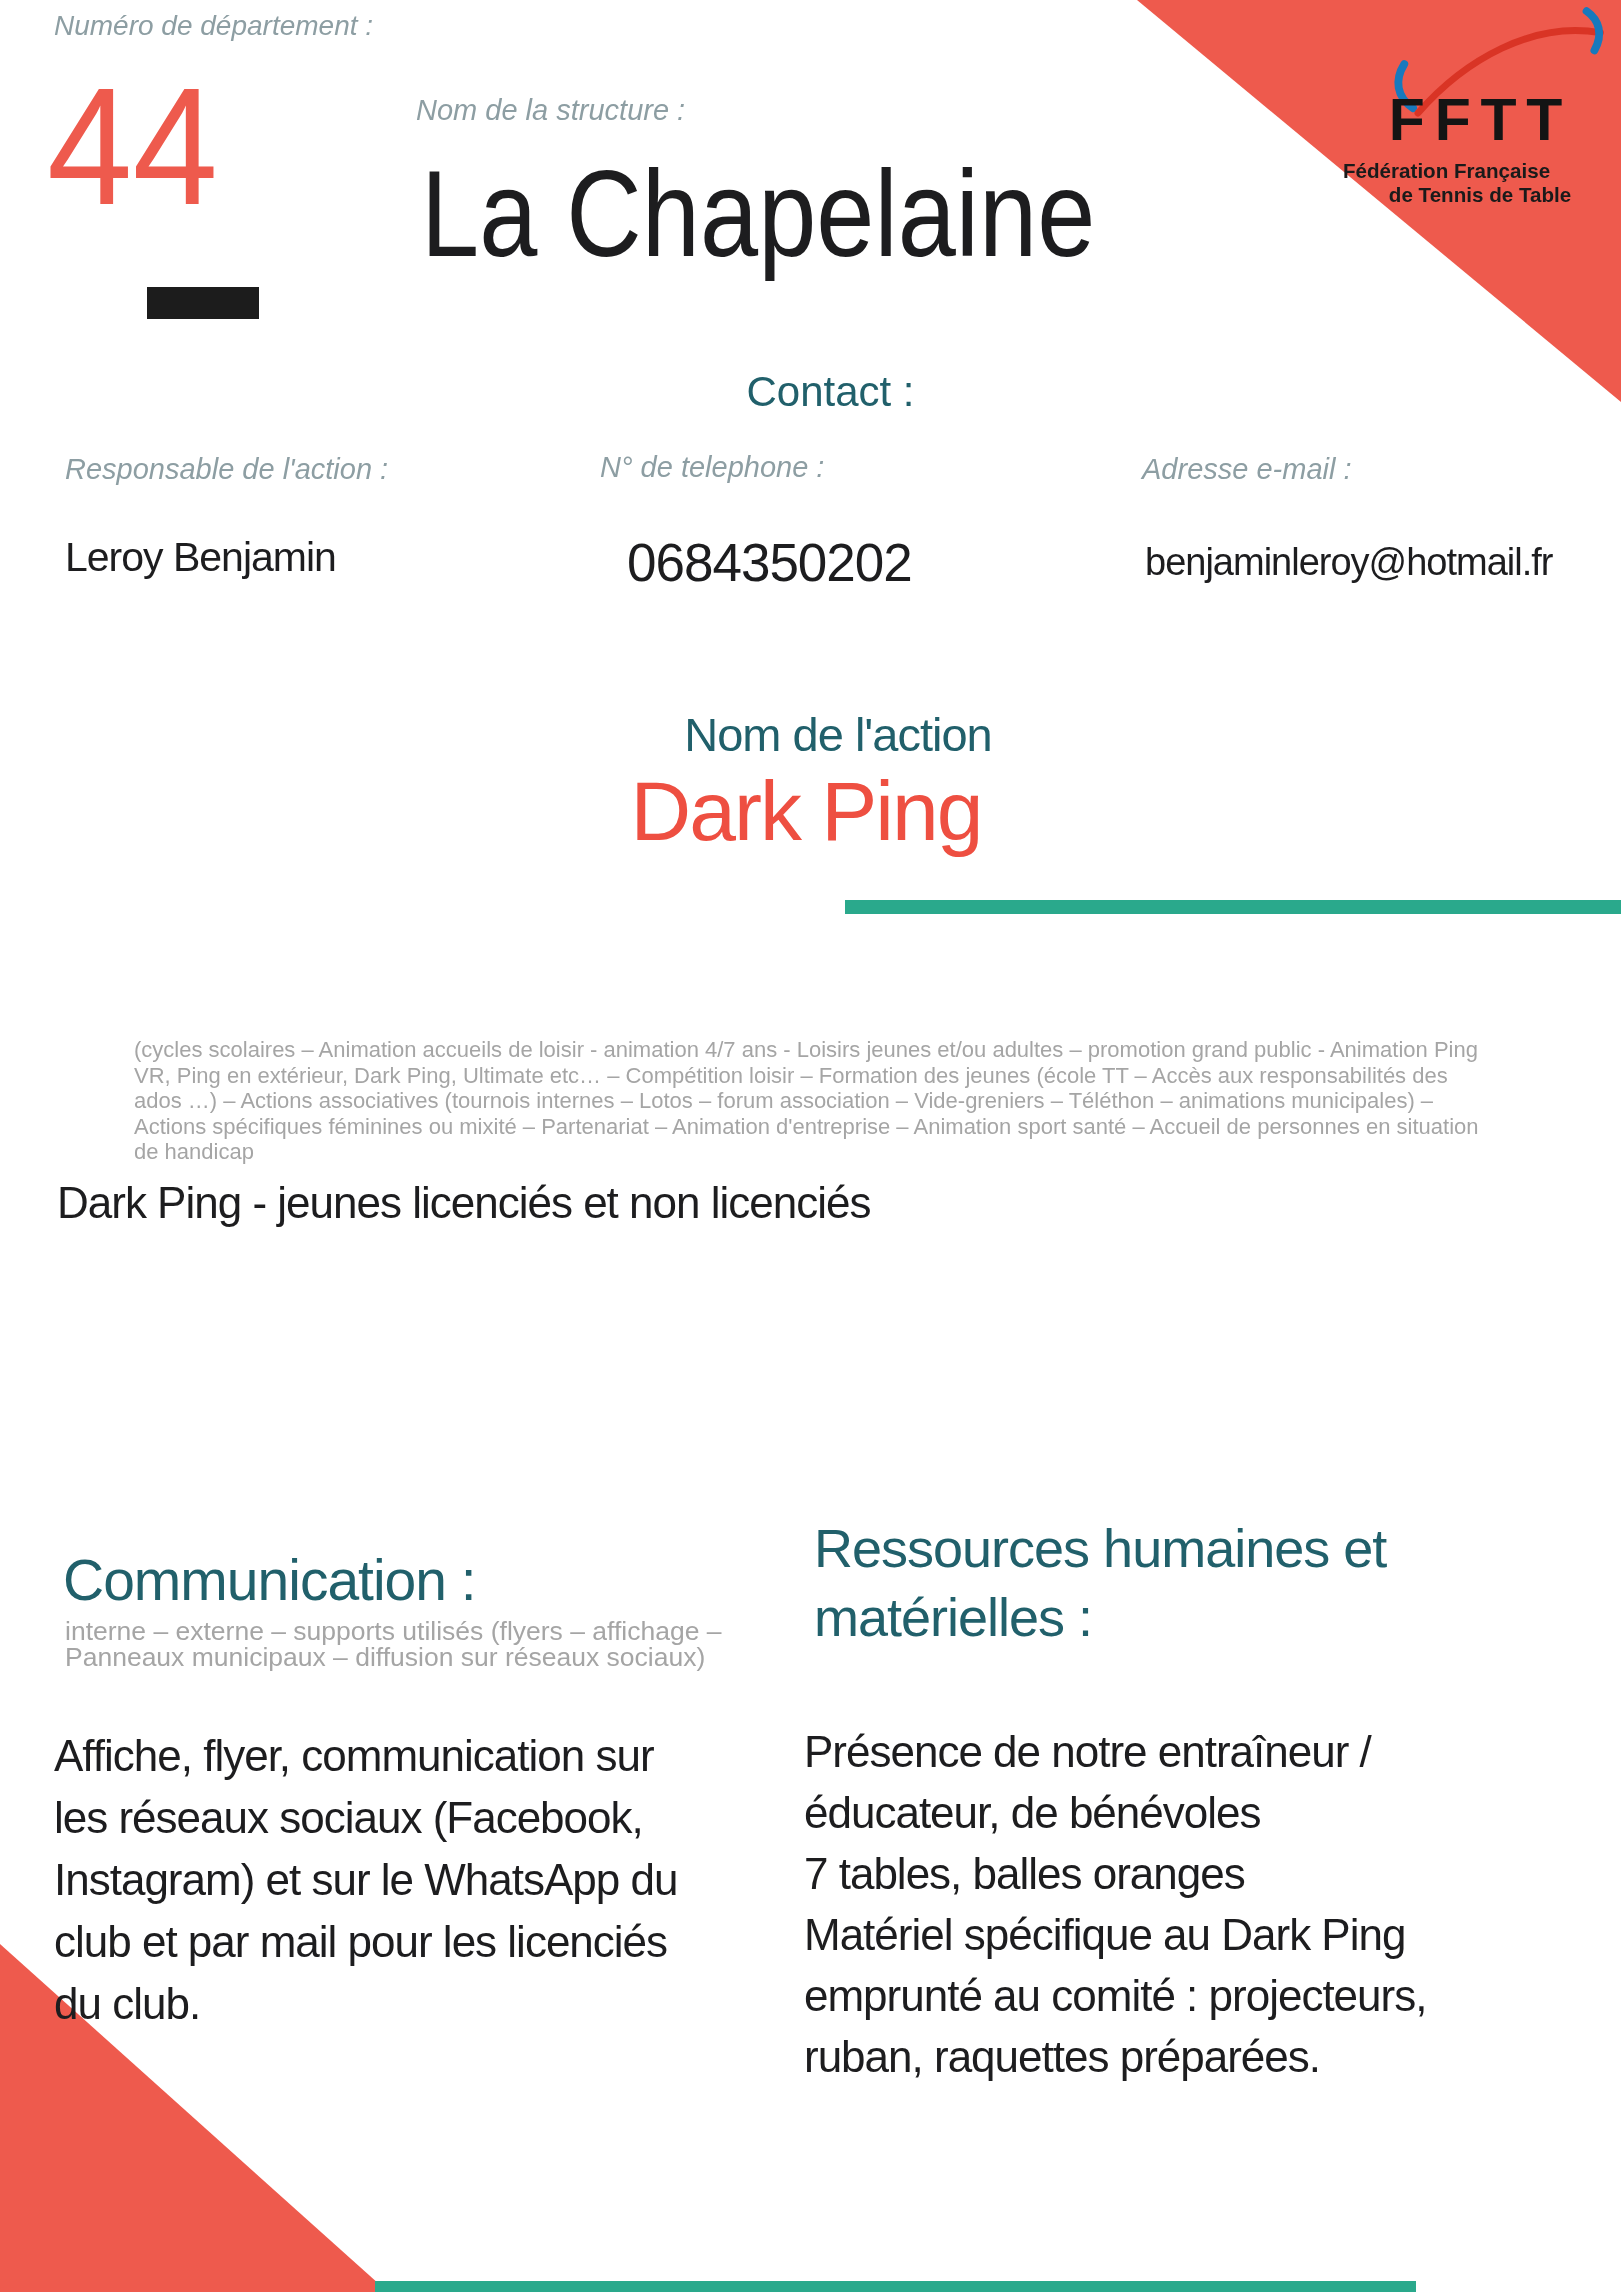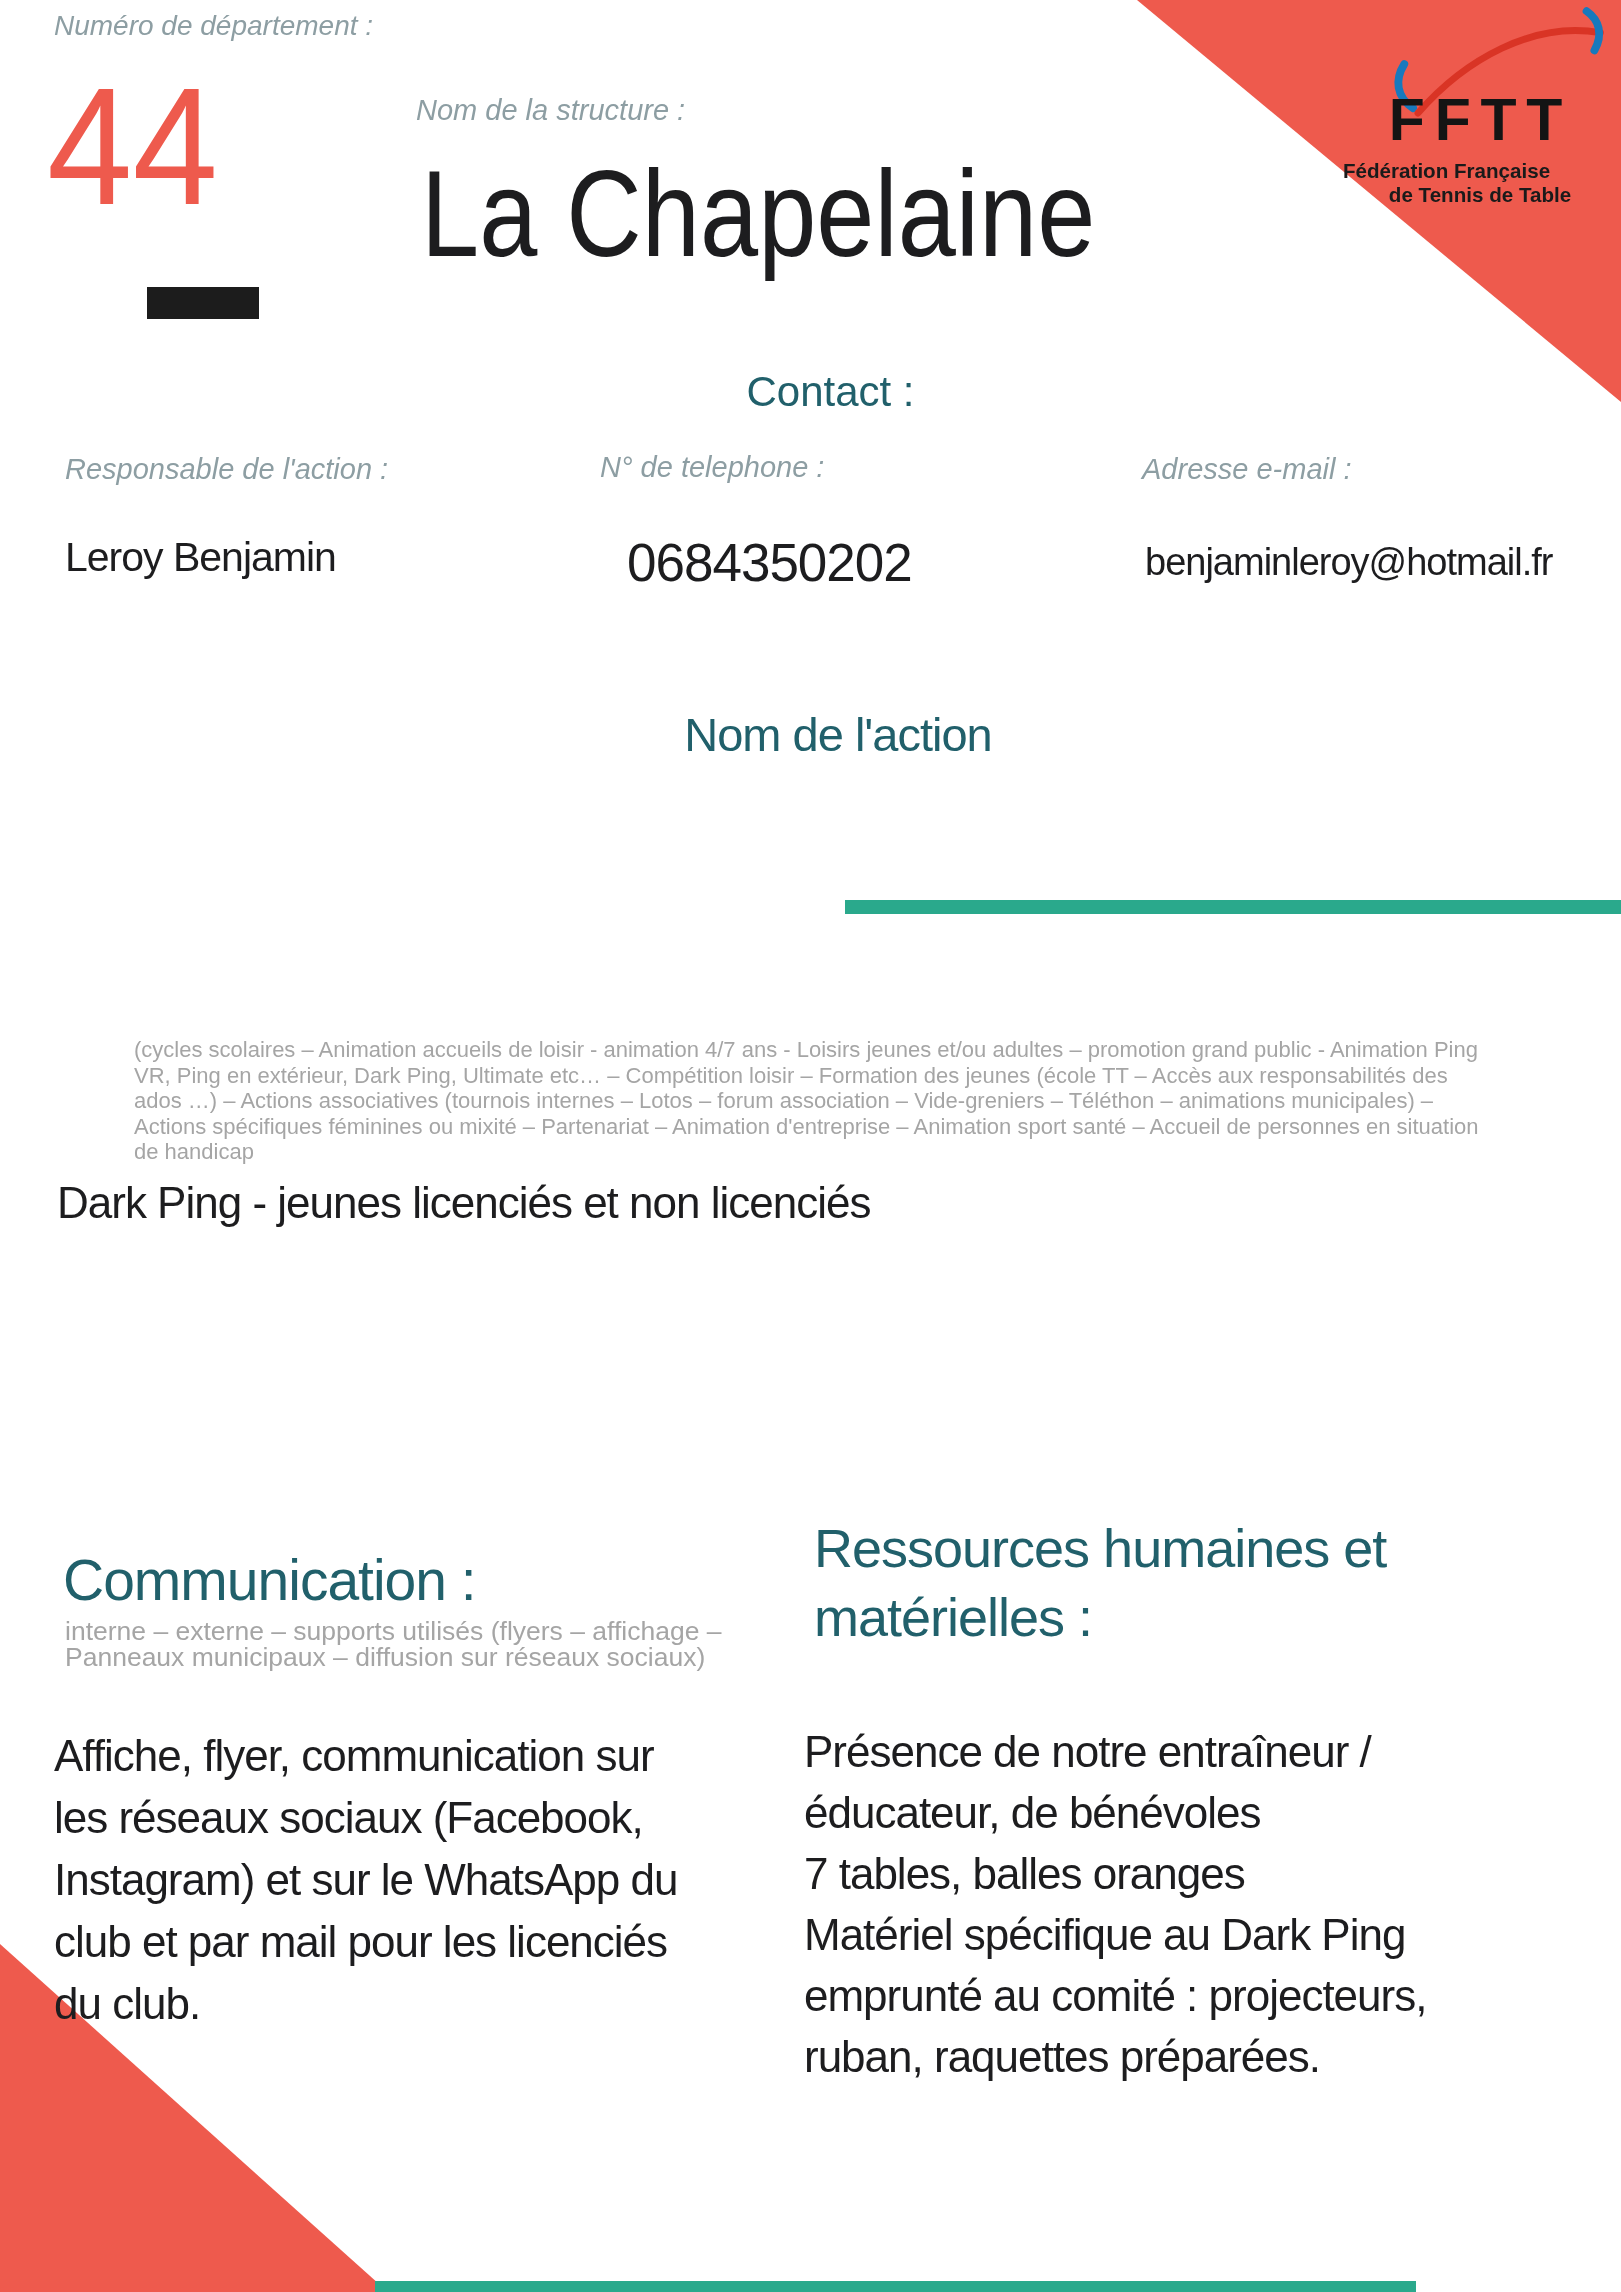--- a/index.html
+++ b/index.html
@@ -84,20 +84,21 @@
 
   <div class="abs teal contact-heading">Contact :</div>
   <div class="abs field-label resp-label">Responsable de l'action :</div>
   <div class="abs field-label phone-label">N° de telephone :</div>
   <div class="abs field-label email-label">Adresse e-mail :</div>
   <div class="abs resp-value">Leroy Benjamin</div>
   <div class="abs phone-value">0684350202</div>
   <div class="abs email-value">benjaminleroy@hotmail.fr</div>
 
   <div class="abs teal action-heading">Nom de l'action</div>
+  <div class="abs action-name">Dark Ping</div>
 
   <div class="abs objectif-hint">(cycles scolaires – Animation accueils de loisir - animation 4/7 ans - Loisirs jeunes et/ou adultes – promotion grand public - Animation  Ping VR,  Ping en extérieur, Dark Ping, Ultimate etc… – Compétition loisir – Formation des jeunes (école TT – Accès aux responsabilités des ados …) – Actions associatives (tournois internes – Lotos – forum association – Vide-greniers – Téléthon – animations municipales) – Actions spécifiques féminines ou mixité – Partenariat – Animation d'entreprise – Animation sport santé – Accueil de personnes en situation de handicap</div>
   <div class="abs objectif-answer">Dark Ping - jeunes licenciés et non licenciés</div>
 
   <div class="abs pre comm-hint"> interne – externe – supports utilisés (flyers – affichage –
 Panneaux municipaux – diffusion sur réseaux sociaux)</div>
   <div class="abs teal comm-heading">Communication :</div>
   <div class="abs pre comm-body">Affiche, flyer, communication sur
 les réseaux sociaux (Facebook,
 Instagram) et sur le WhatsApp du

